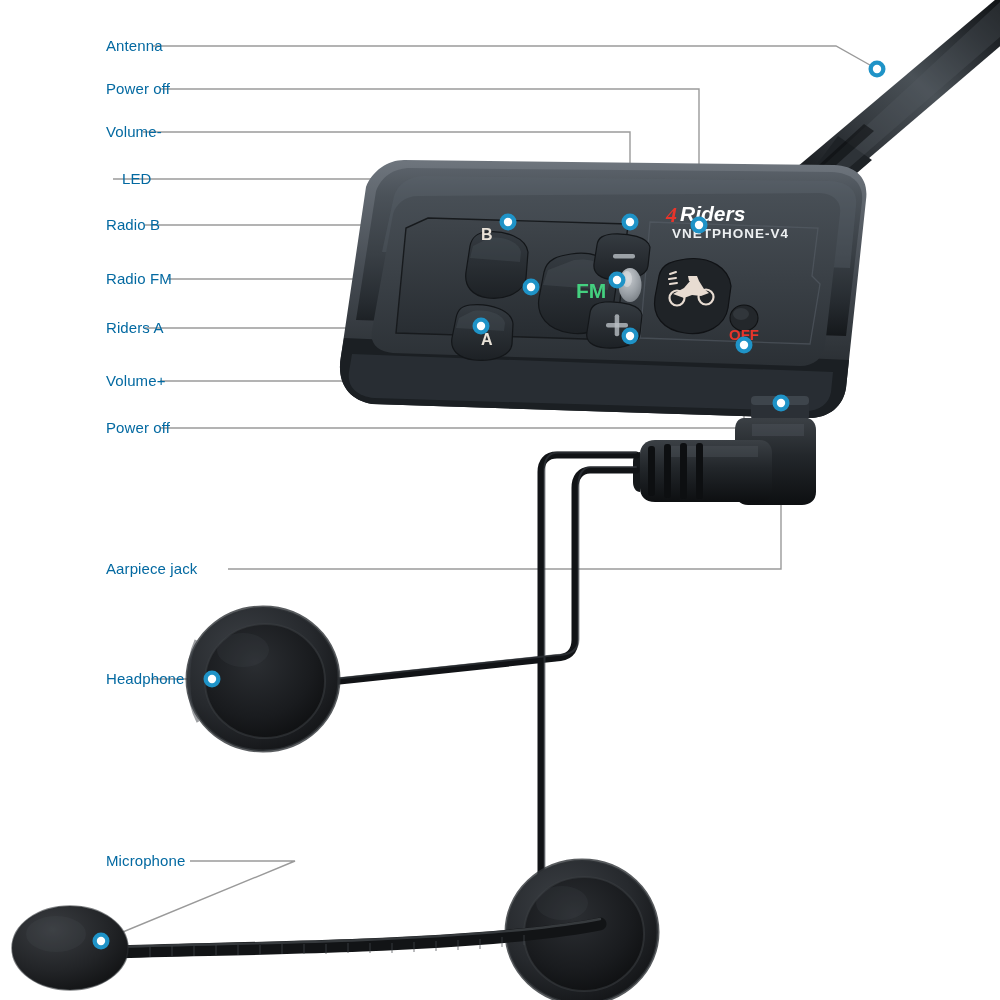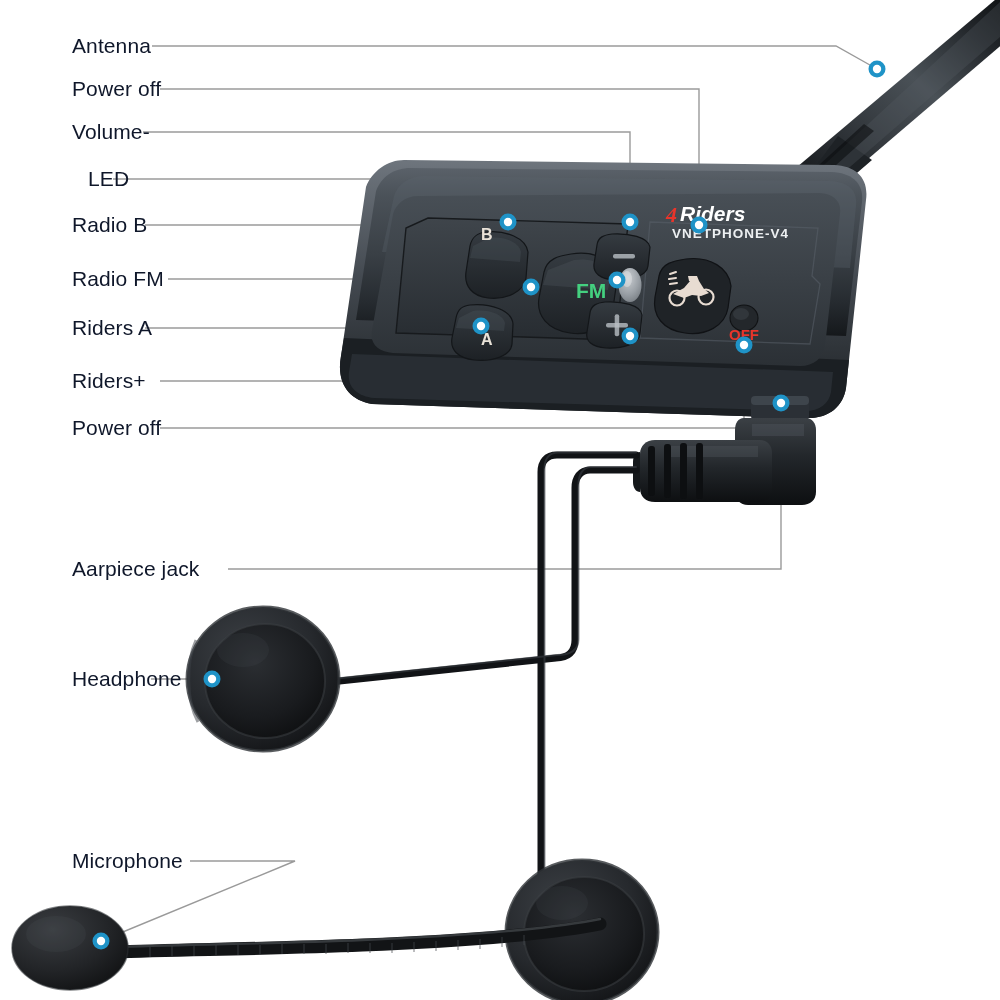--- a/index.html
+++ b/index.html
@@ -6,26 +6,27 @@
   html,body{margin:0;padding:0;background:#ffffff;}
   body{
     width:1000px;height:1000px;overflow:hidden;
     font-family:"Liberation Sans","DejaVu Sans",sans-serif;
     position:relative;
   }
   #stage{position:absolute;inset:0;width:1000px;height:1000px;}
   #art{position:absolute;left:0;top:0;width:1000px;height:1000px;}
   .lbl{
     position:absolute;
-    color:#0f172a;
-    font-size:21px;
+    color:#0369a1;
+    font-size:15px;
     line-height:21px;
     letter-spacing:.1px;
     white-space:nowrap;
     font-family:"Liberation Sans","DejaVu Sans",sans-serif;
+    margin-left:34px;
   }
 </style>
 </head>
 <body>
 
 <div id="stage">
 
   <svg id="art" viewBox="0 0 1000 1000" xmlns="http://www.w3.org/2000/svg">
     <defs>
       <linearGradient id="antGrad" x1="0" y1="1" x2="1" y2="0">
@@ -350,19 +351,19 @@
     </g>
   </svg>
 
   <div class="lbl" style="left:72px;top:35px">Antenna</div>
   <div class="lbl" style="left:72px;top:78px">Power off</div>
   <div class="lbl" style="left:72px;top:121px">Volume-</div>
   <div class="lbl" style="left:88px;top:168px">LED</div>
   <div class="lbl" style="left:72px;top:214px">Radio B</div>
   <div class="lbl" style="left:72px;top:268px">Radio FM</div>
   <div class="lbl" style="left:72px;top:317px">Riders A</div>
-  <div class="lbl" style="left:72px;top:370px">Riders+</div>
+  <div class="lbl" style="left:72px;top:370px">Volume+</div>
   <div class="lbl" style="left:72px;top:417px">Power off</div>
   <div class="lbl" style="left:72px;top:558px">Aarpiece jack</div>
   <div class="lbl" style="left:72px;top:668px">Headphone</div>
   <div class="lbl" style="left:72px;top:850px">Microphone</div>
 
 </div>
 
 </body></html>

